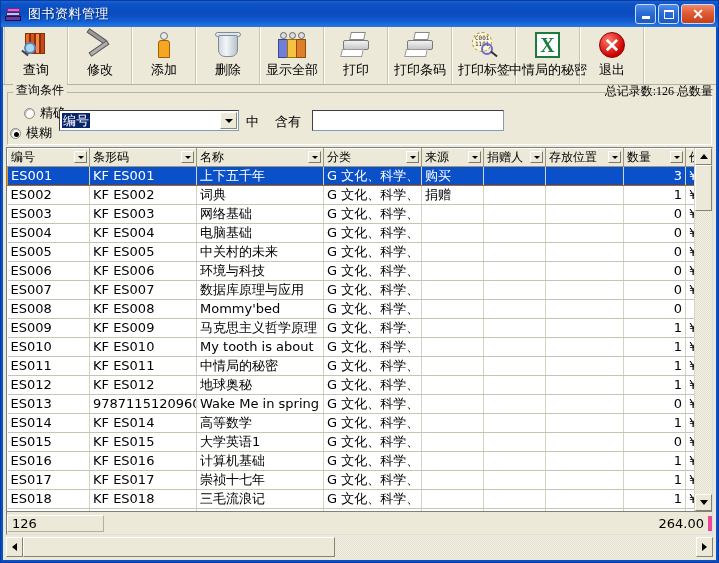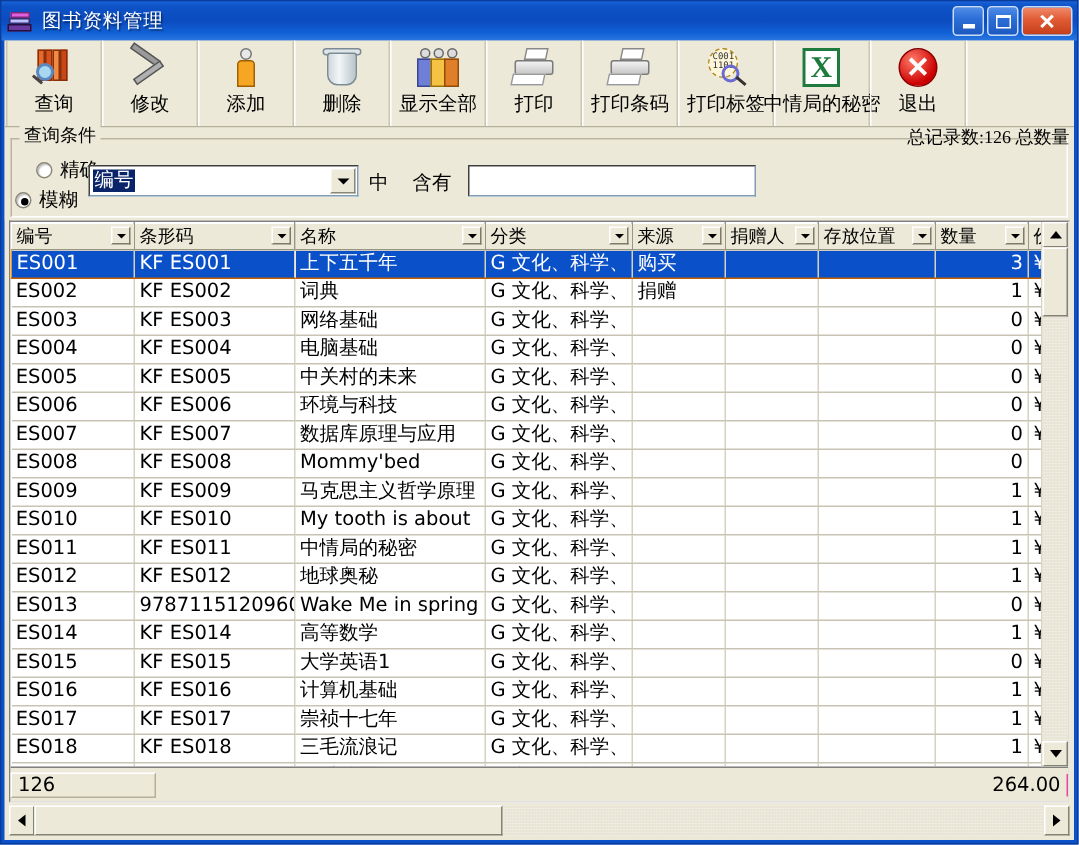--- a/index.html
+++ b/index.html
@@ -341,21 +341,21 @@
 
   
   #grid-footer {
     flex: 0 0 22px;
     display: flex;
     align-items: center;
     background:#ece9d8;
     border-top: 1px solid #808080;
   }
   .foot-cell {
-    border-right: 1px solid #ec4899;
+    border-right: 4px solid #ec4899;
     box-sizing: border-box;
     font-family: "DejaVu Sans", sans-serif;
     font-size: 13px;
     color:#000;
     display:flex; align-items:center;
     padding: 0 4px;
     background:#ece9d8;
   }
   #foot-left { width: 97px; border: 1px solid #ffffff; border-right-color:#b5b09a; border-bottom-color:#b5b09a;}
   #foot-mid { flex: 1 1 auto; border-right:none; }

